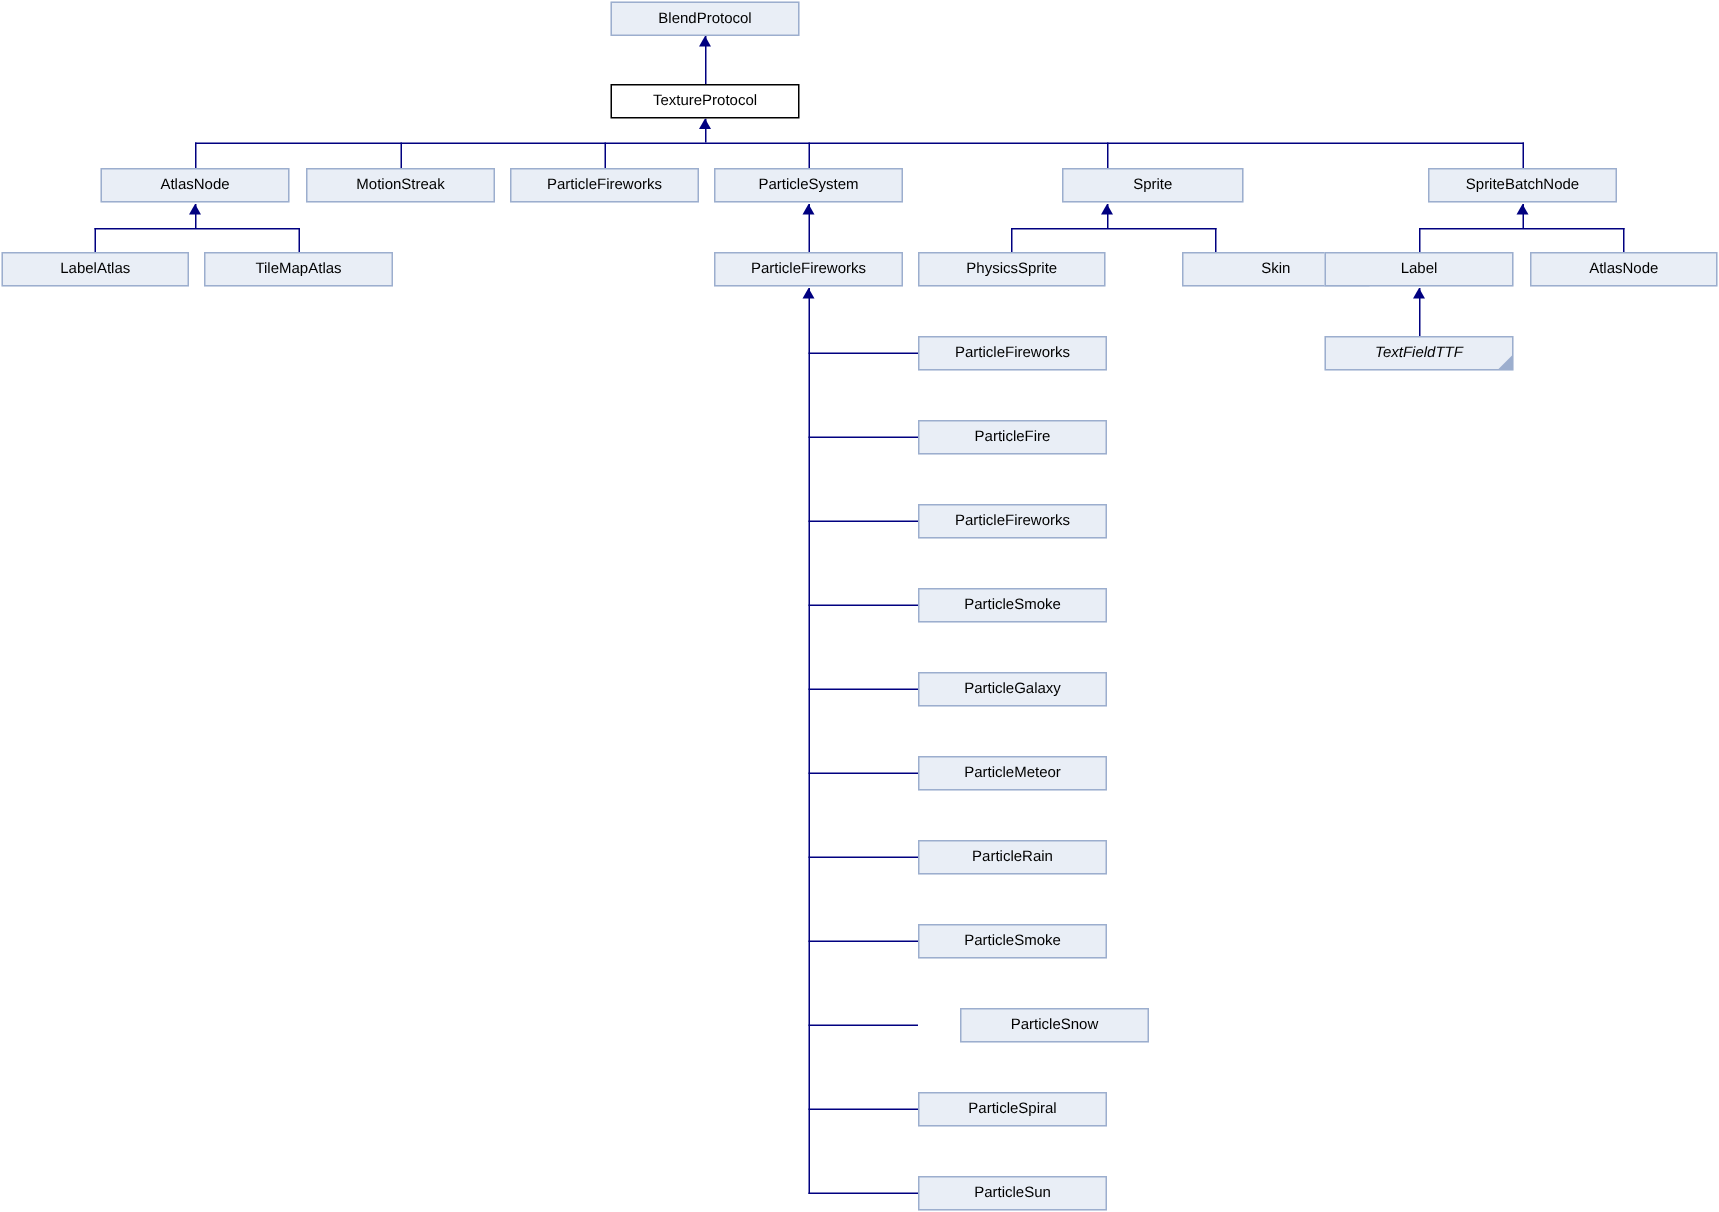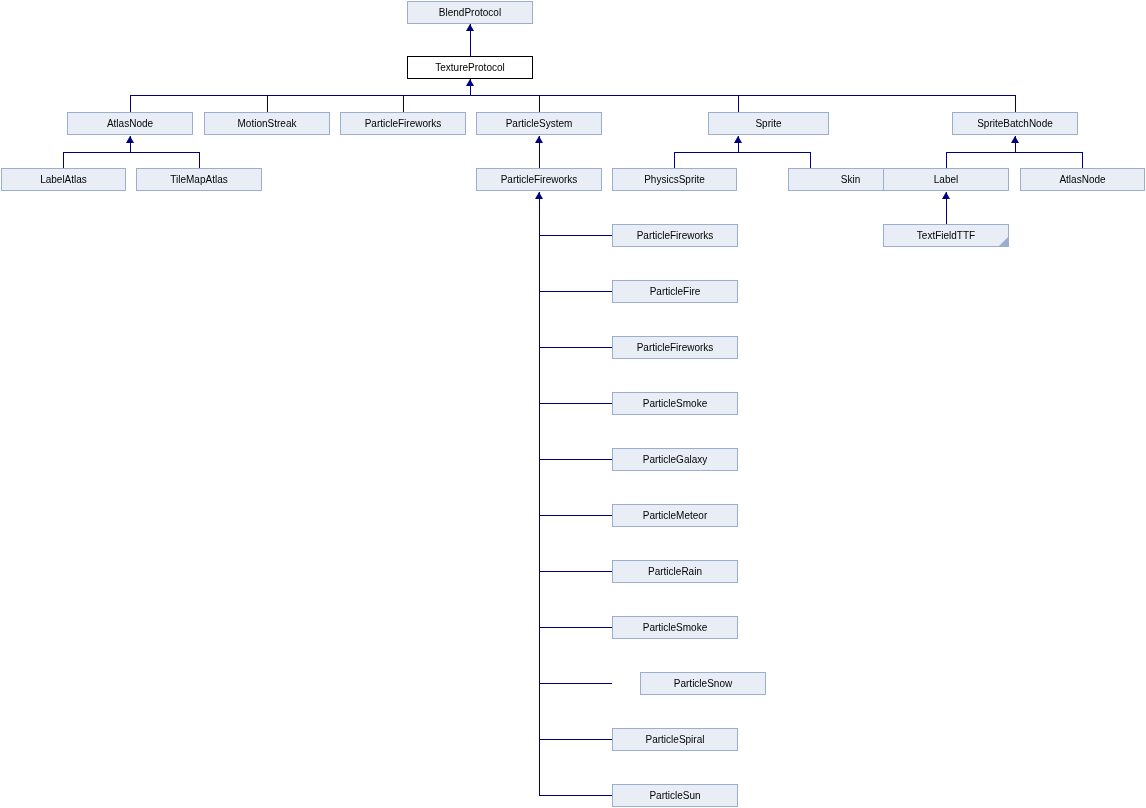--- a/index.html
+++ b/index.html
@@ -20,21 +20,21 @@
     display:flex;align-items:center;justify-content:center;
     text-align:center;
     box-sizing:content-box;
     cursor:pointer;
     white-space:nowrap;
   }
   .node.main{
     background:var(--main-node-fill,#fff);
     border:1px solid var(--main-node-border,#000);
   }
-  .node.truncated{overflow:hidden;}
+  .node.truncated{overflow:hidden;font-style:italic;}
   .fold{
     position:absolute;right:0;bottom:0;
     width:0;height:0;
     border-bottom:9px solid var(--node-border,#9CAECE);
     border-left:9px solid transparent;
   }
   .ev{position:absolute;width:1px;background:var(--edge-color,#000080);}
   .eh{position:absolute;height:1px;background:var(--edge-color,#000080);}
   .ar{
     position:absolute;width:0;height:0;

